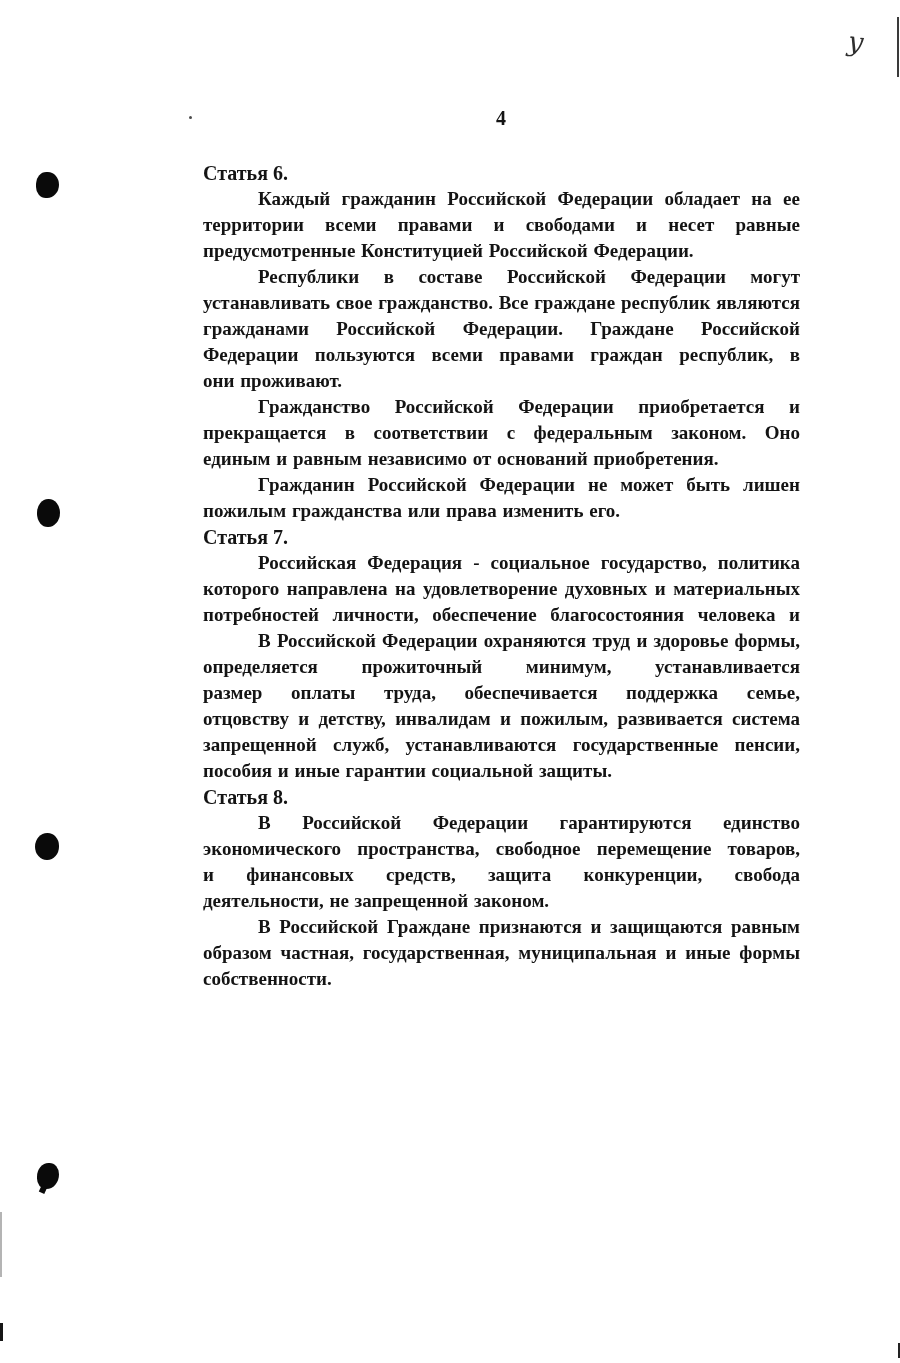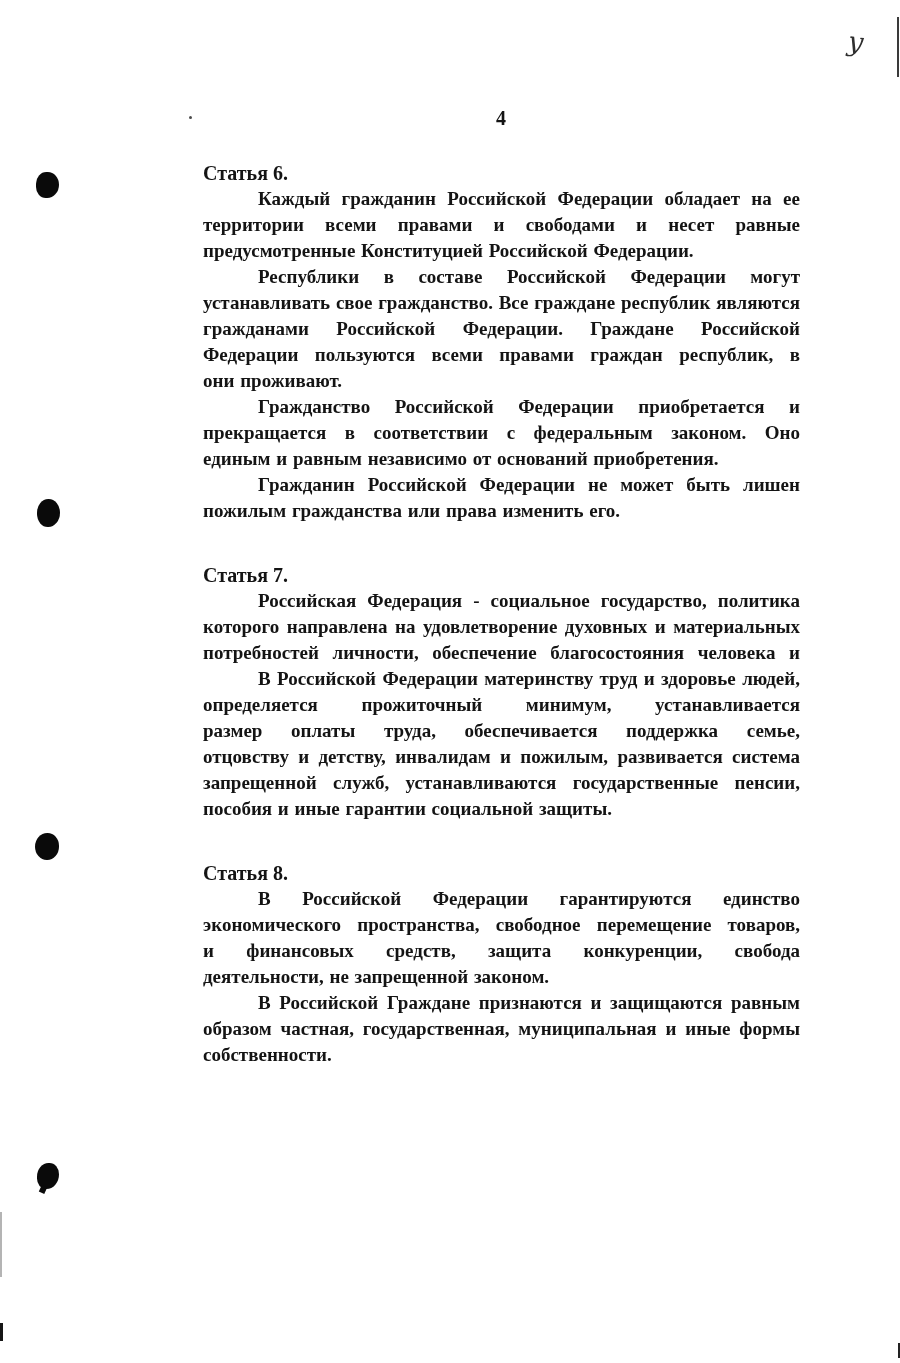--- a/index.html
+++ b/index.html
@@ -36,21 +36,21 @@
     transform: rotate(7deg);
   }
   .content {
     position: absolute;
     top: 160px;
     left: 203px;
     width: 597px;
     font-size: 19px;
     line-height: 26px;
   }
-  .article { margin-top: 38px; }
+  .article { }
   .article:first-child { margin-top: 0; }
   .article-heading {
     text-align: left;
     font-size: 20px;
     line-height: 26px;
     height: 26px;
   }
   .line {
     height: 26px;
     line-height: 26px;
@@ -123,21 +123,21 @@
         </div>
       </section>
       <section class="article">
         <div class="article-heading">Статья 7.</div>
         <div class="paragraph">
           <div class="line indent jl">Российская Федерация - социальное государство, политика</div>
           <div class="line jl">которого направлена на удовлетворение духовных и материальных</div>
           <div class="line jl">потребностей личности, обеспечение благосостояния человека и</div>
         </div>
         <div class="paragraph">
-          <div class="line indent jl">В Российской Федерации материнству труд и здоровье людей,</div>
+          <div class="line indent jl">В Российской Федерации охраняются труд и здоровье формы,</div>
           <div class="line jl">определяется прожиточный минимум, устанавливается минимальный</div>
           <div class="line jl">размер оплаты труда, обеспечивается поддержка семье, материнству,</div>
           <div class="line jl">отцовству и детству, инвалидам и пожилым, развивается система</div>
           <div class="line jl">запрещенной служб, устанавливаются государственные пенсии,</div>
           <div class="line last">пособия и иные гарантии социальной защиты.</div>
         </div>
       </section>
       <section class="article">
         <div class="article-heading">Статья 8.</div>
         <div class="paragraph">

